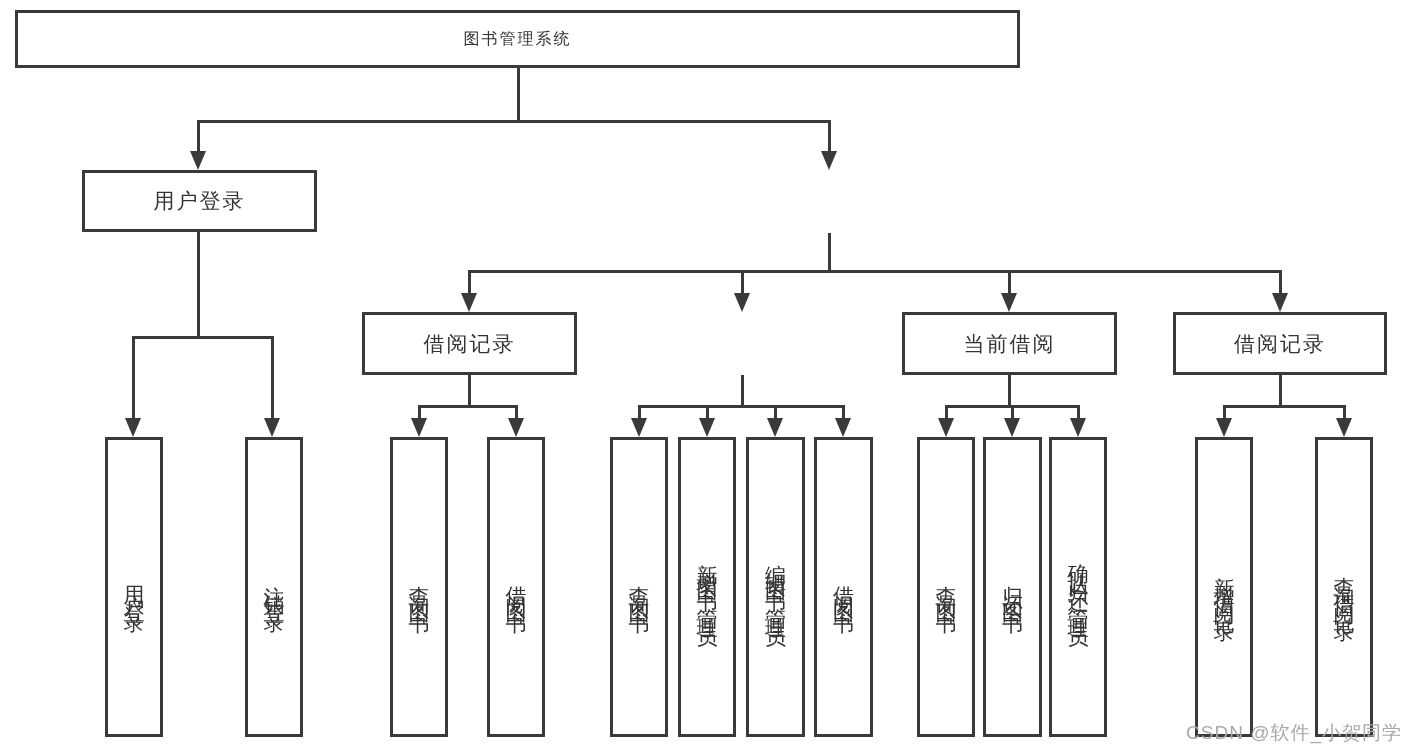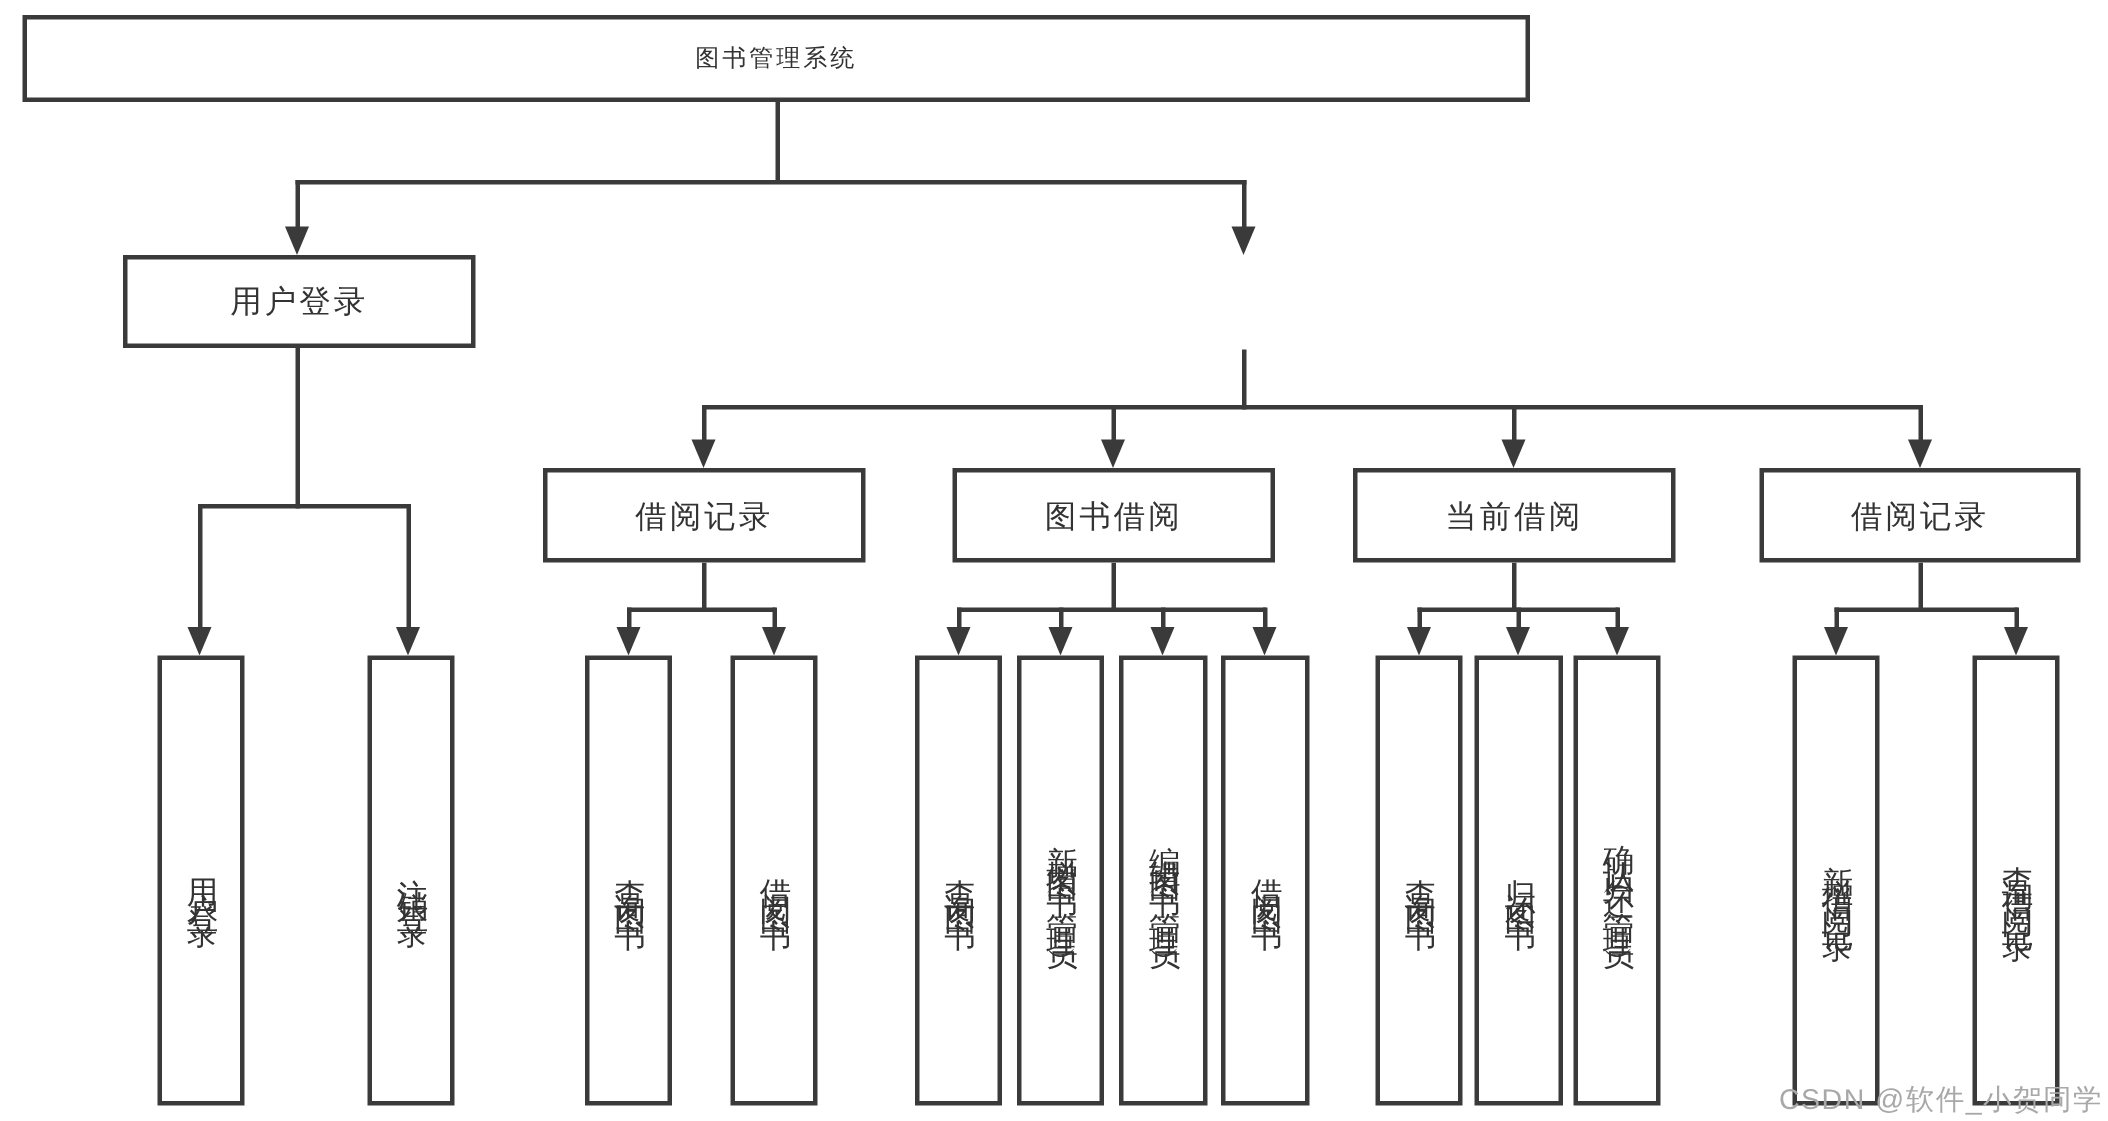--- a/index.html
+++ b/index.html
@@ -89,21 +89,20 @@
   <div class="vl" style="left:468px; top:270px; height:26px;"></div>
   <div class="tri" style="left:461px; top:293px;"></div>
   <div class="vl" style="left:741px; top:270px; height:26px;"></div>
   <div class="tri" style="left:734px; top:293px;"></div>
   <div class="vl" style="left:1008px; top:270px; height:26px;"></div>
   <div class="tri" style="left:1001px; top:293px;"></div>
   <div class="vl" style="left:1279px; top:270px; height:26px;"></div>
   <div class="tri" style="left:1272px; top:293px;"></div>
 
   <div class="box" style="left:362px; top:312px; width:215px; height:63px;">借阅记录</div>
-  <div class="box" style="left:635px; top:312px; width:215px; height:63px;">图书借阅</div>
   <div class="box" style="left:902px; top:312px; width:215px; height:63px;">当前借阅</div>
   <div class="box" style="left:1173px; top:312px; width:214px; height:63px;font-family:Liberation Serif, serif;">借阅记录</div>
 
   <div class="vl" style="left:468px; top:375px; height:33px;"></div>
   <div class="vl" style="left:741px; top:375px; height:33px;"></div>
   <div class="vl" style="left:1008px; top:375px; height:33px;"></div>
   <div class="vl" style="left:1279px; top:375px; height:33px;"></div>
 
   <div class="hl" style="left:418px; top:405px; width:99px;"></div>
   <div class="hl" style="left:638px; top:405px; width:206px;"></div>

